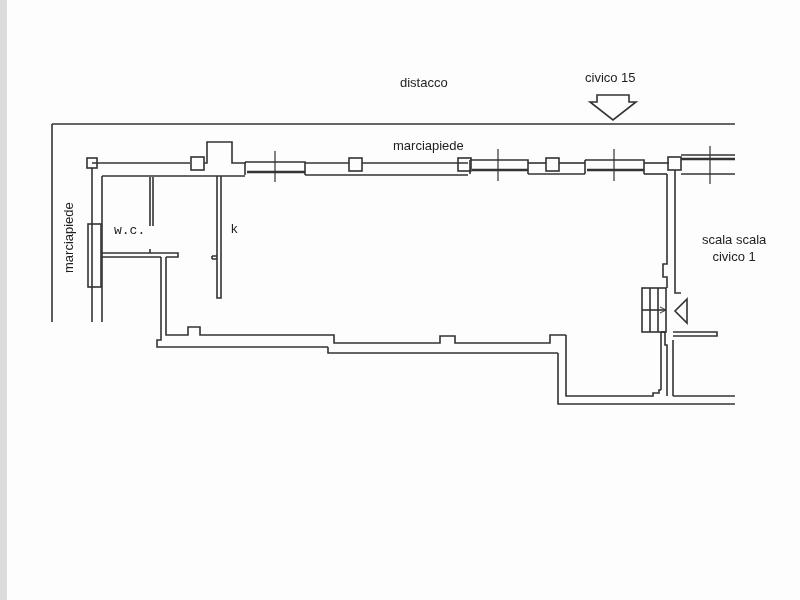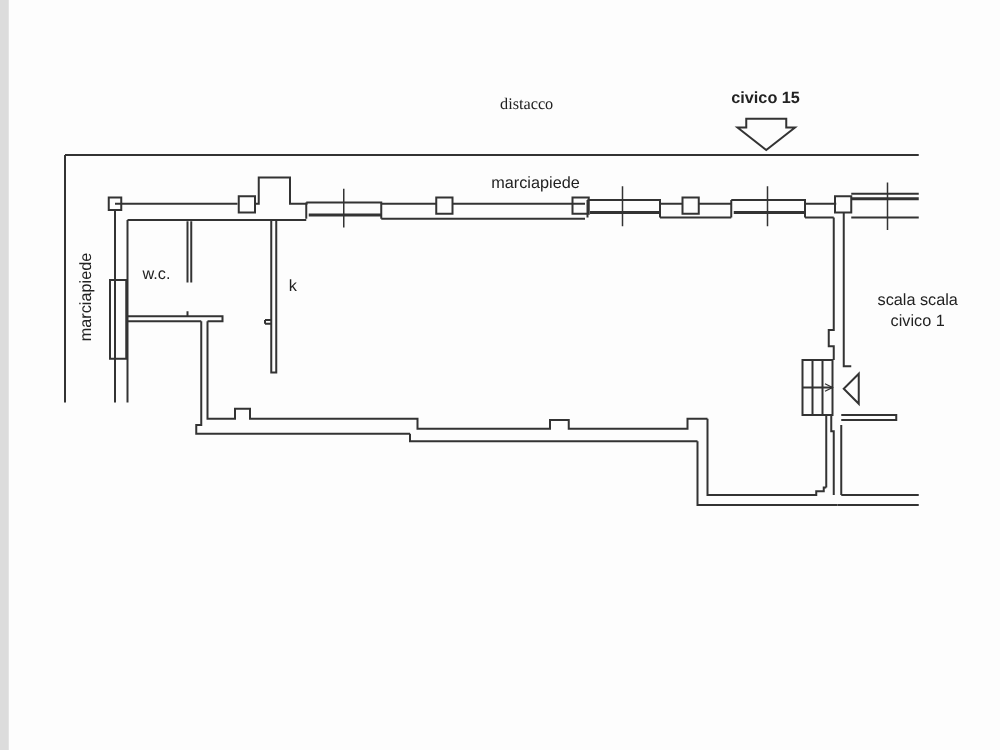--- a/index.html
+++ b/index.html
@@ -95,22 +95,22 @@
 
     <rect x="642" y="288" width="24" height="44"></rect>
     <path d="M650 288 L650 332 M658 288 L658 332"></path>
     <path d="M642 310 L666 310"></path>
     <path d="M660 307 L666 310 L660 313" stroke-width="1"></path>
 
     <path d="M687 299 L675 311 L687 323 Z"></path>
   </g>
 </svg>
 
-<span class="lbl" style="left:400px; top:75px;font-family:Liberation Serif, serif;">distacco</span>
-<span class="lbl" style="left:585px; top:70px;font-weight:bold;">civico 15</span>
+<span class="lbl" style="left:400px; top:75px;">distacco</span>
+<span class="lbl" style="left:585px; top:70px;">civico 15</span>
 <span class="lbl" style="left:393px; top:138px;">marciapiede</span>
 <span class="lbl lbl-vert" style="left:61px; top:273px;">marciapiede</span>
-<span class="lbl" style="left:114px; top:211px;">w.c.</span>
+<span class="lbl" style="left:114px; top:223px;font-family:Liberation Mono, monospace;">w.c.</span>
 <span class="lbl" style="left:231px; top:221px;">k</span>
 <div class="lbl lbl-center" style="left:702px; top:231px;">
   <div>scala scala</div>
   <div>civico 1</div>
 </div>
 
 </body></html>

